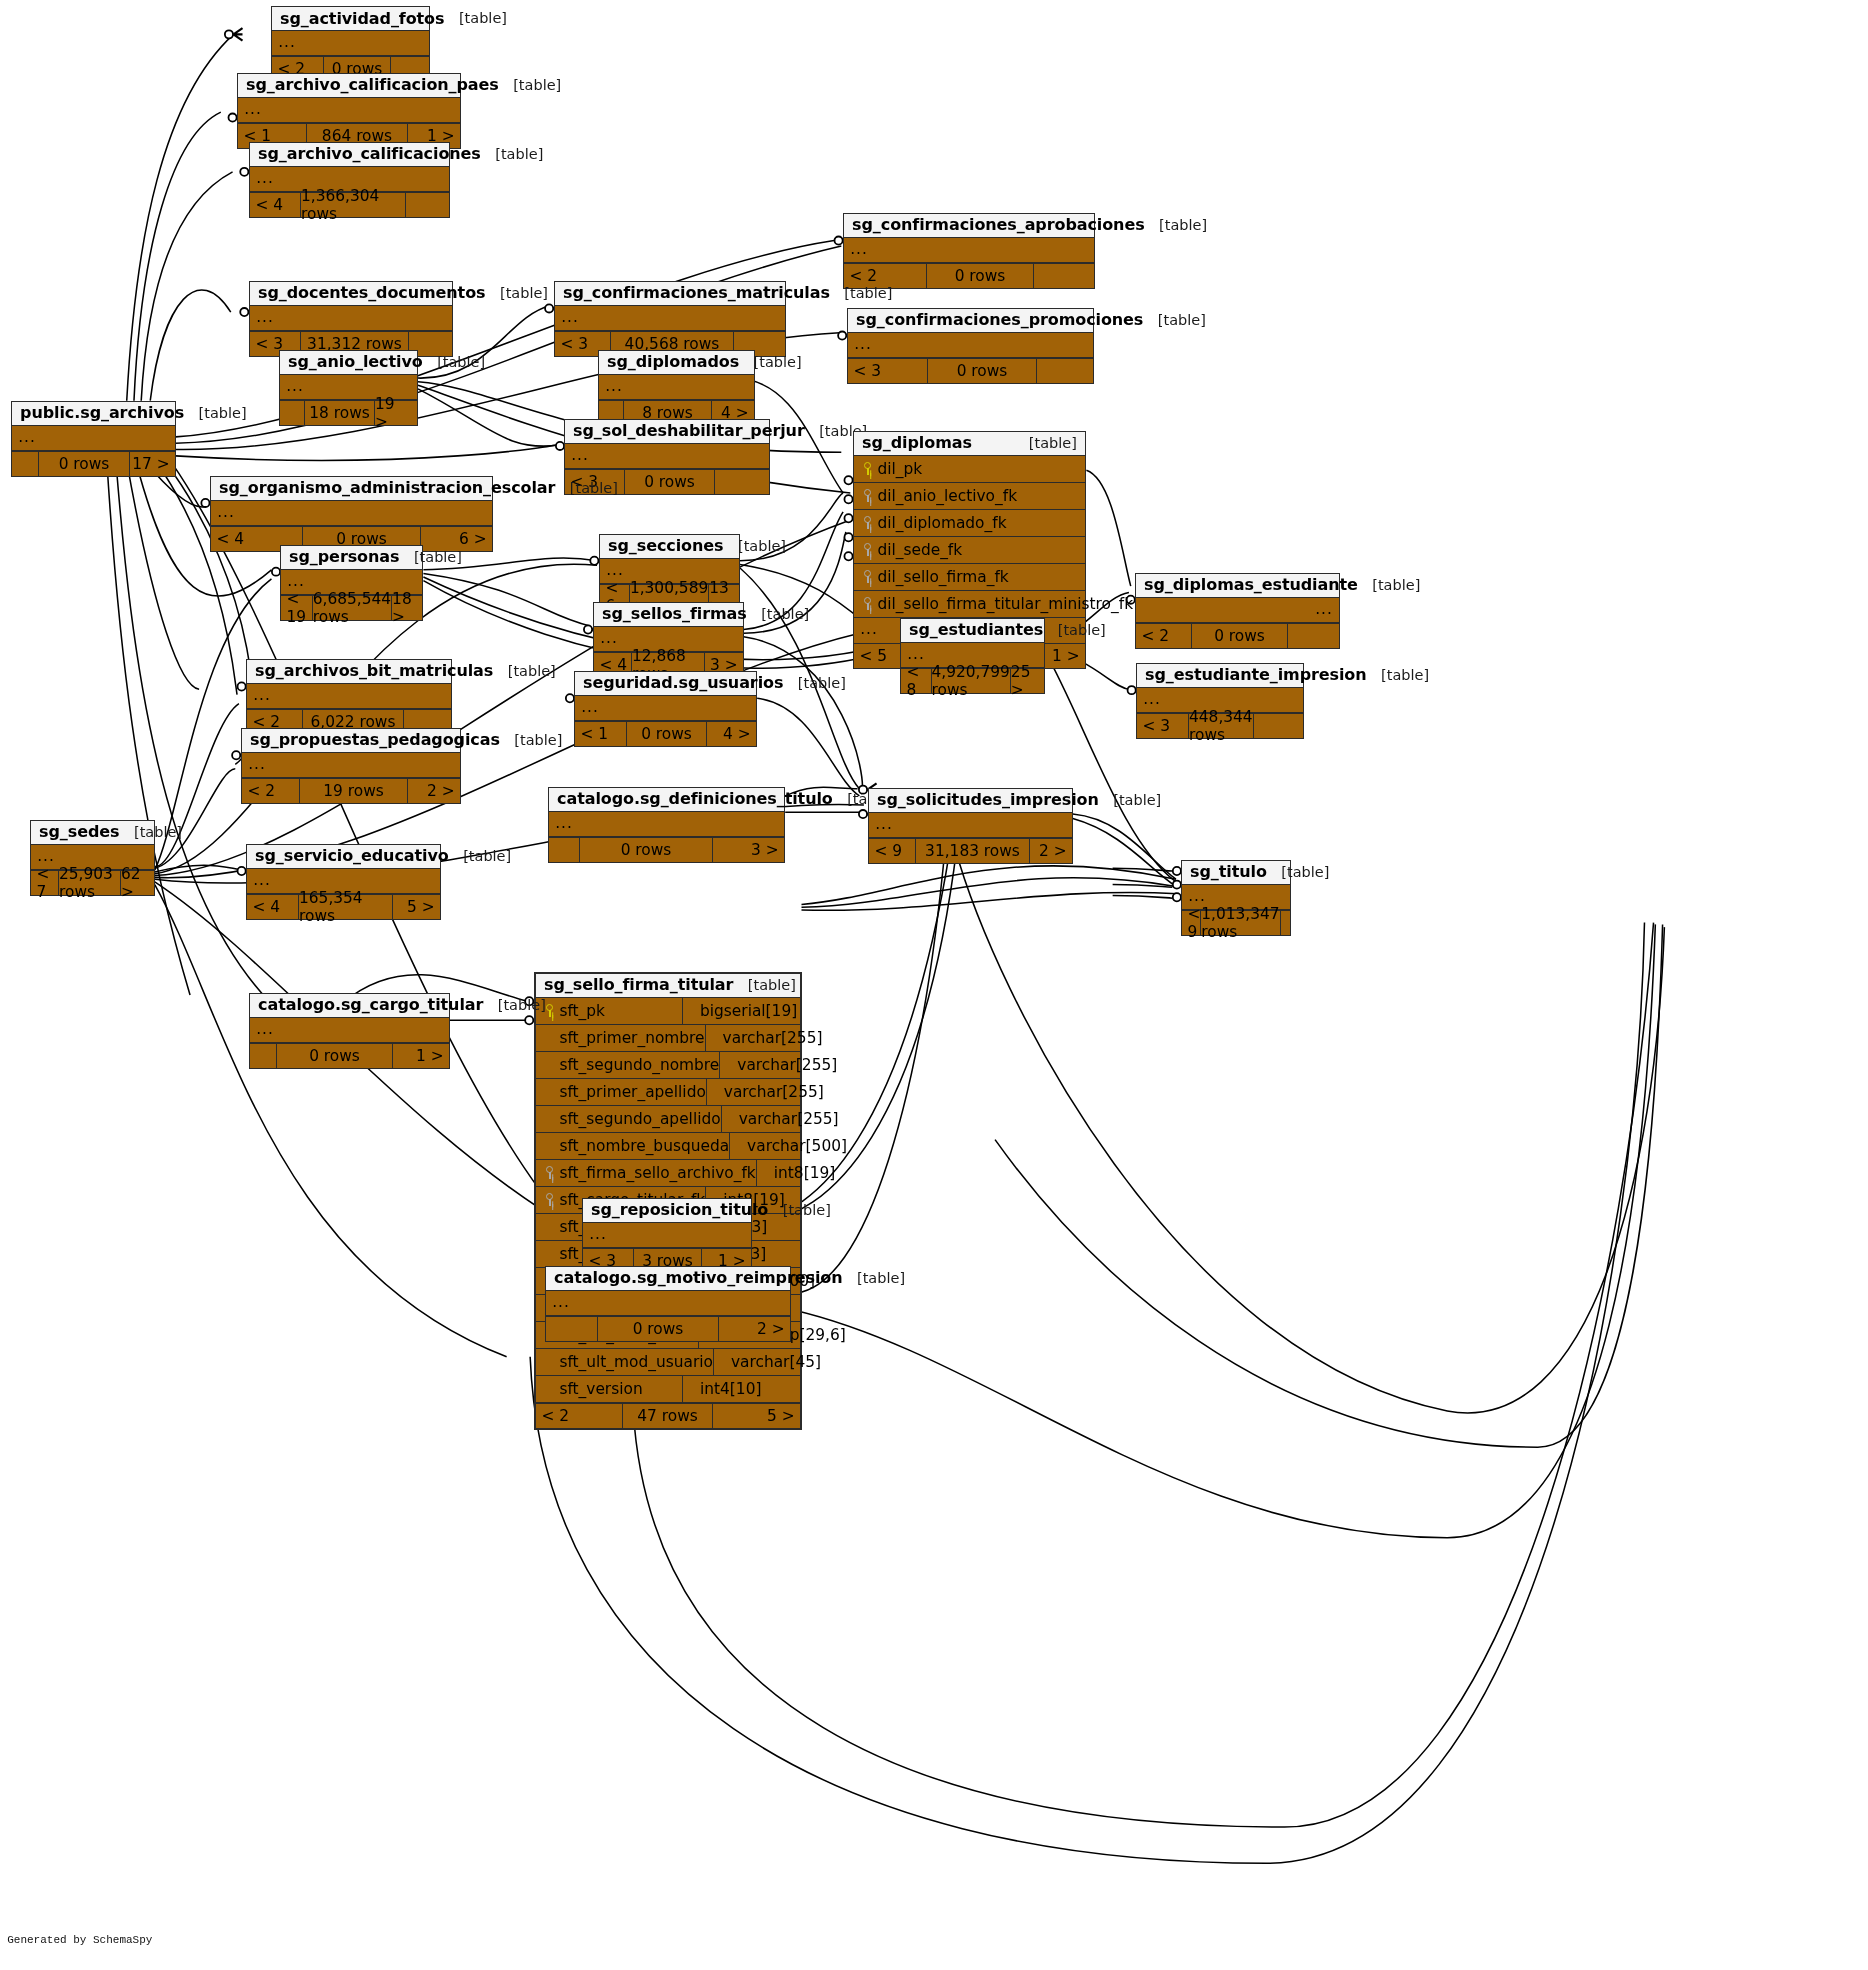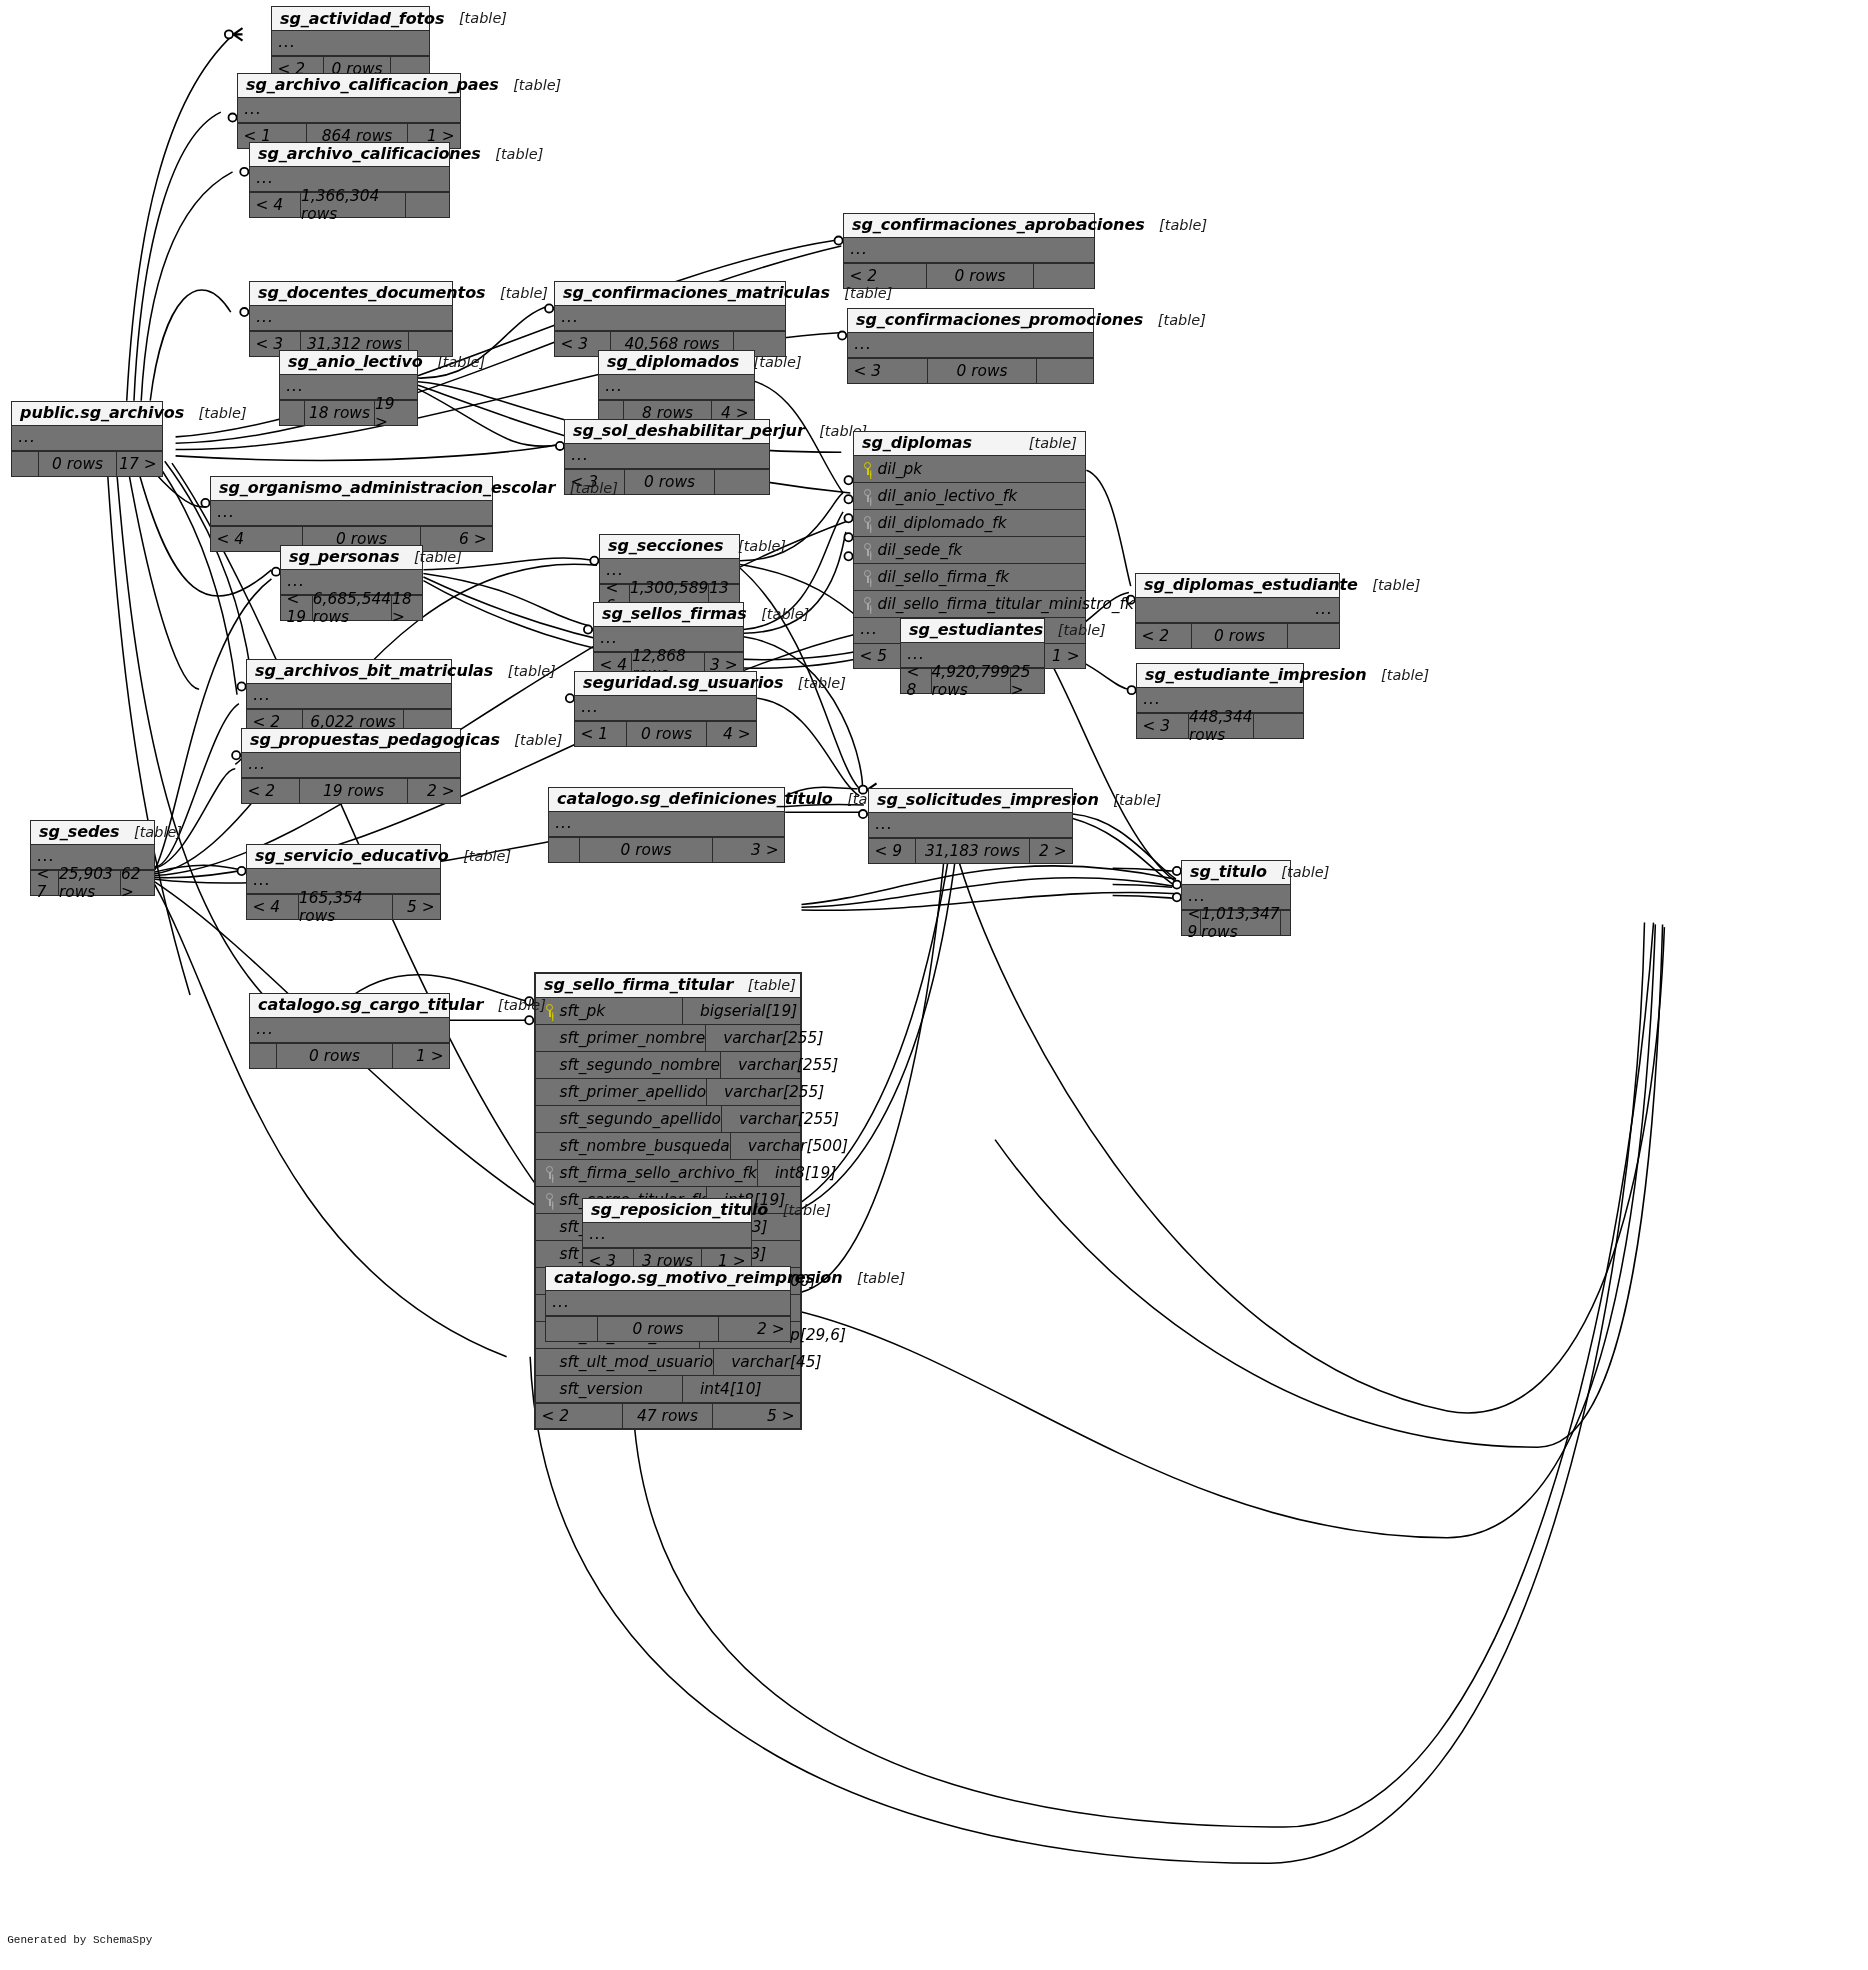--- a/index.html
+++ b/index.html
@@ -19,26 +19,25 @@
     position: absolute;
     left: 0; top: 0;
     width: 1868px;
     height: 1970px;
     pointer-events: none;
     z-index: 1;
   }
   .tbl {
     position: absolute;
     z-index: 3;
-    background: #737373;
+    background: #a16207;
     border: 1.8px solid #2b2b2b;
     box-sizing: border-box;
     font-size: 16px;
     color: #000;
-    font-style: italic;
   }
   .tbl.thick { border-width: 2.7px; }
   .hdr {
     display: flex;
     align-items: center;
     justify-content: space-between;
     background: #f4f4f4;
     border-bottom: 1.8px solid #2b2b2b;
     padding: 2.7px 8.1px 3.6px 8.1px;
     height: 23.5px;
@@ -409,21 +408,21 @@
       <span class="ttag">[table]</span>
     </div>
     <div class="ellipsis-row">...</div>
     <div class="footer">
       <div class="fl" style="width:25px"></div>
       <div class="fc">8 rows</div>
       <div class="fr" style="width:42px">4 &gt;</div>
     </div>
   </div>
 
-  <div class="tbl" style="left:11px;top:401px;width:152px;">
+  <div class="tbl" style="left:11px;top:401px;width:165px;">
     <div class="hdr">
       <span class="tname">public.sg_archivos</span>
       <span class="ttag">[table]</span>
     </div>
     <div class="ellipsis-row">...</div>
     <div class="footer">
       <div class="fl" style="width:27px"></div>
       <div class="fc">0 rows</div>
       <div class="fr" style="width:45px">17 &gt;</div>
     </div>

